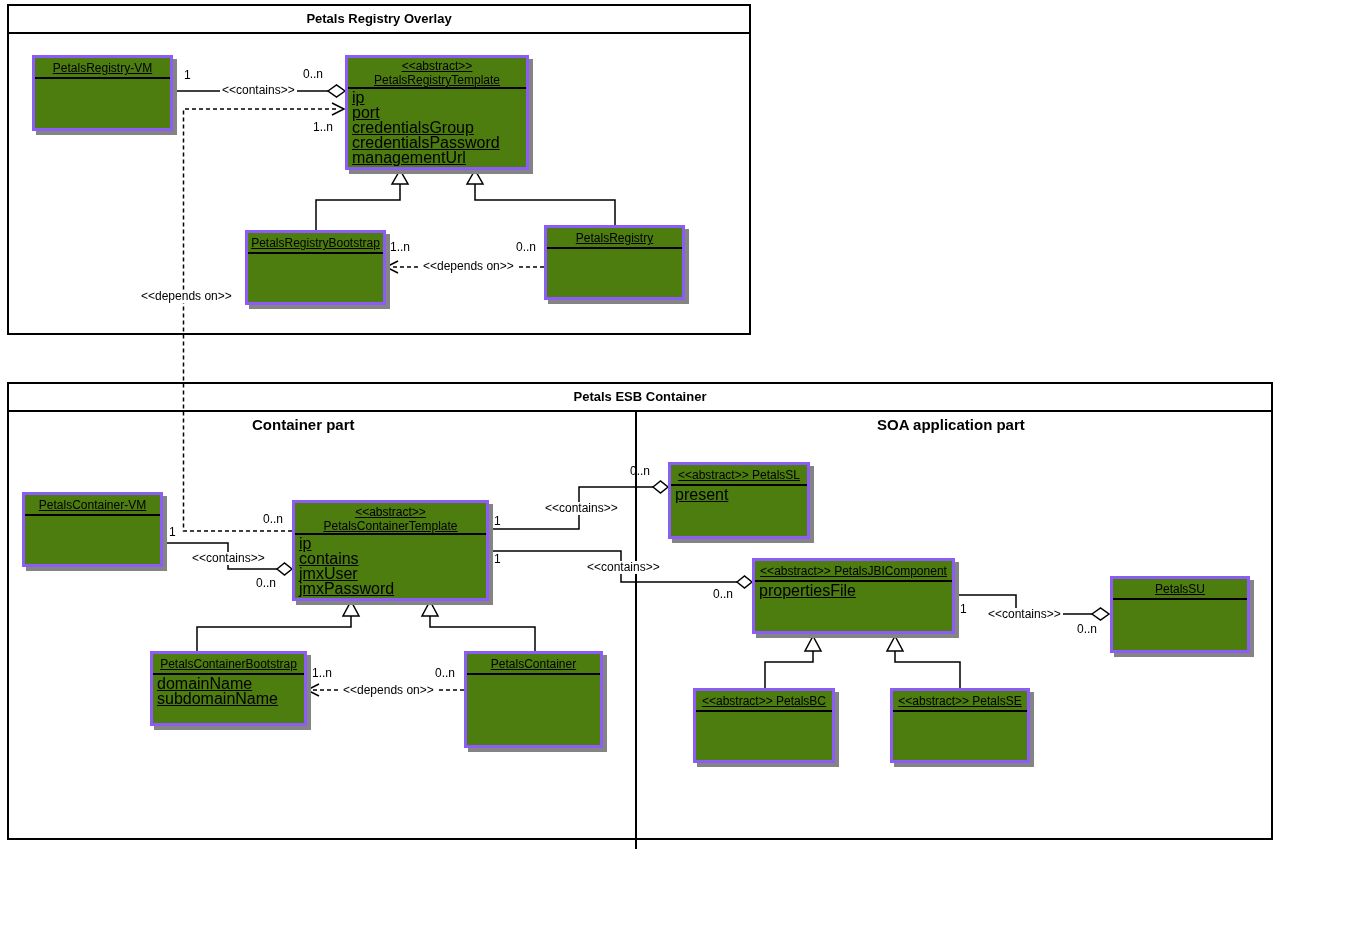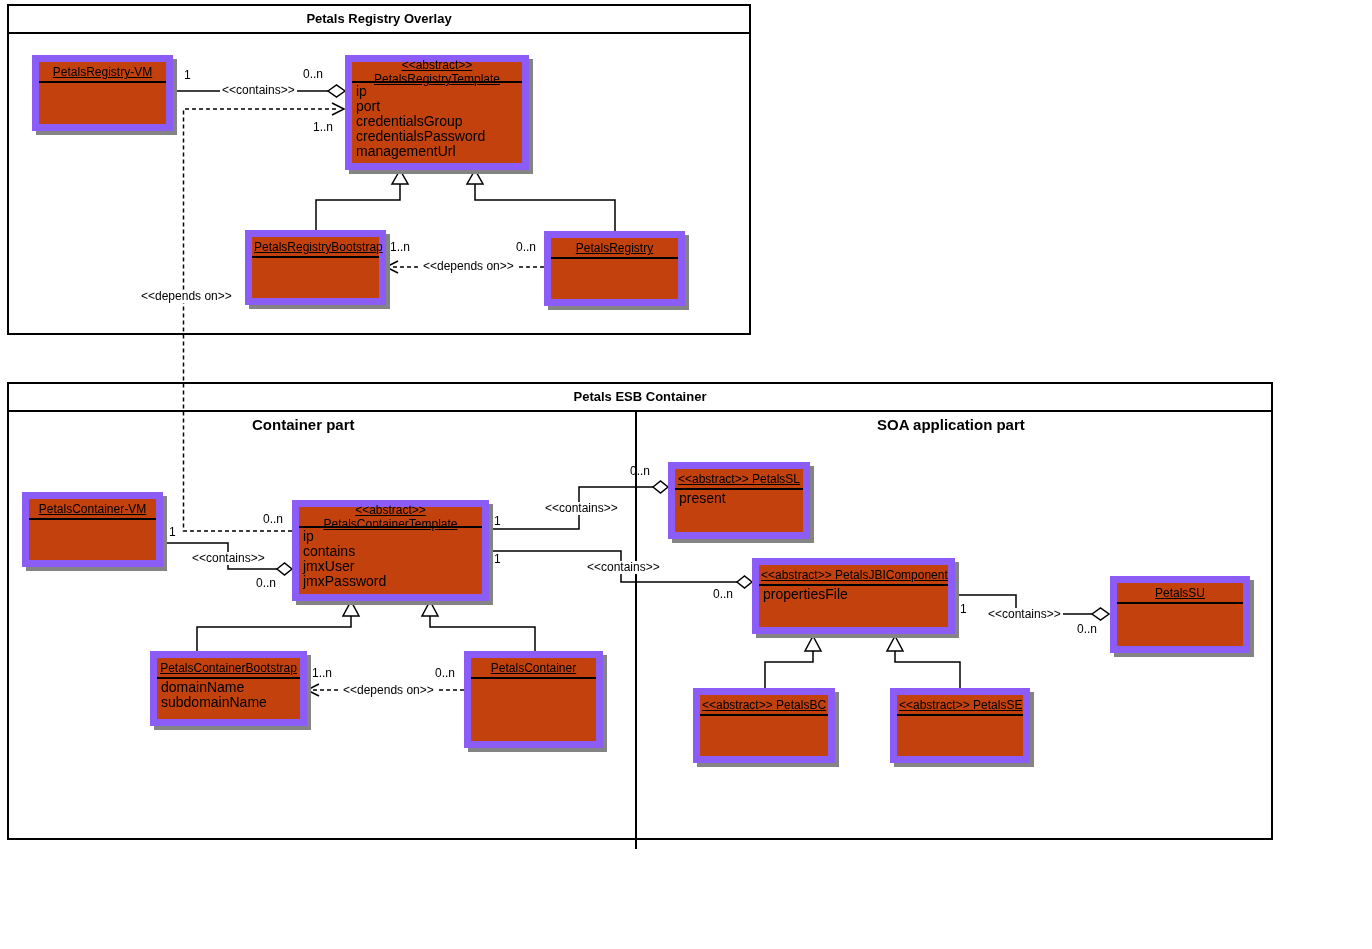--- a/index.html
+++ b/index.html
@@ -14,31 +14,31 @@
   .pkg-title {
     height:26px; line-height:26px; text-align:center;
     font-size:13px; font-weight:bold; border-bottom:2px solid #000;
   }
   .part-title { position:absolute; font-size:15px; font-weight:bold; z-index:1; white-space:nowrap; }
   .divider { position:absolute; width:2px; background:#000; z-index:1; }
 
   svg.wires { position:absolute; left:0; top:0; z-index:2; }
 
   .cls {
-    position:absolute; border:7px solid #8b5cf6; background:#c2410c;
+    position:absolute; border:3px solid #8b5cf6; background:#4d7c0f;
     box-sizing:border-box; box-shadow:4px 4px 0 #848484;
     display:flex; flex-direction:column; z-index:3;
   }
   .cls-name {
     border-bottom:2px solid #000; text-align:center; font-size:12px;
     display:flex; flex-direction:column; justify-content:center;
     padding:2px 2px 1px 2px; min-height:16px;
   }
   .cls-name .nm { text-decoration:underline; line-height:14px; white-space:nowrap; }
-  .cls-attrs { flex:1; font-size:14px; line-height:15px; padding:1px 2px 12px 4px; text-align:left; }
+  .cls-attrs { flex:1; font-size:16px; line-height:15px; padding:1px 2px 2px 4px; text-align:left;text-decoration:underline; }
 
   .lbl { position:absolute; font-size:12px; line-height:13px; z-index:4; white-space:nowrap; }
   .lbl.bg { background:#fff; padding:0 2px; }
 </style>
 </head>
 <body>
 
 <div id="canvas">
 
   <div class="pkg" style="left:7px;top:4px;width:744px;height:331px">
@@ -110,21 +110,21 @@
     </div>
   </div>
 
   <div class="cls" style="left:245px;top:230px;width:141px;height:75px">
     <div class="cls-name">
       <div class="nm">PetalsRegistryBootstrap</div>
     </div>
     <div class="cls-attrs"></div>
   </div>
 
-  <div class="cls" style="left:544px;top:231px;width:141px;height:75px">
+  <div class="cls" style="left:544px;top:225px;width:141px;height:75px">
     <div class="cls-name">
       <div class="nm">PetalsRegistry</div>
     </div>
     <div class="cls-attrs"></div>
   </div>
 
   <div class="cls" style="left:22px;top:492px;width:141px;height:75px">
     <div class="cls-name">
       <div class="nm">PetalsContainer-VM</div>
     </div>

